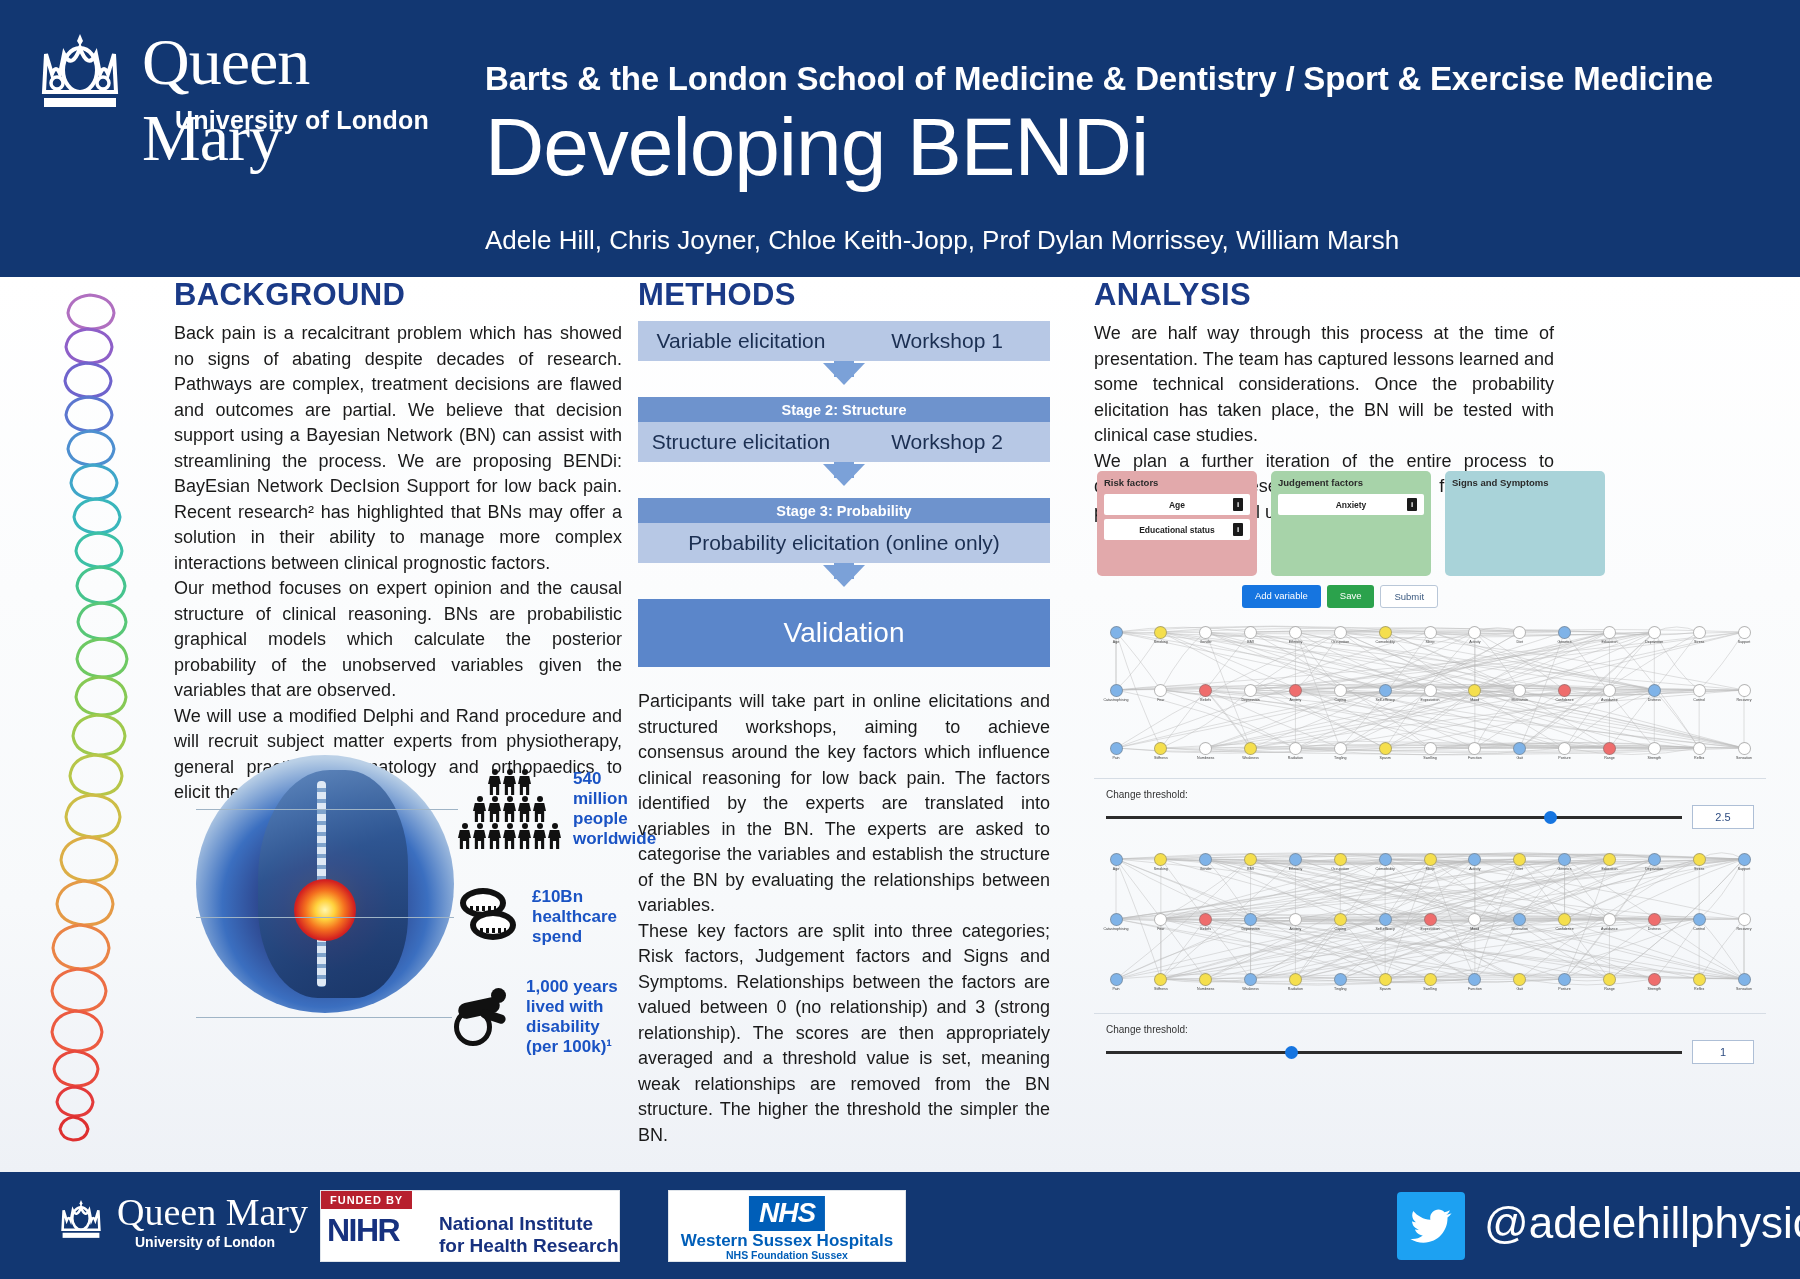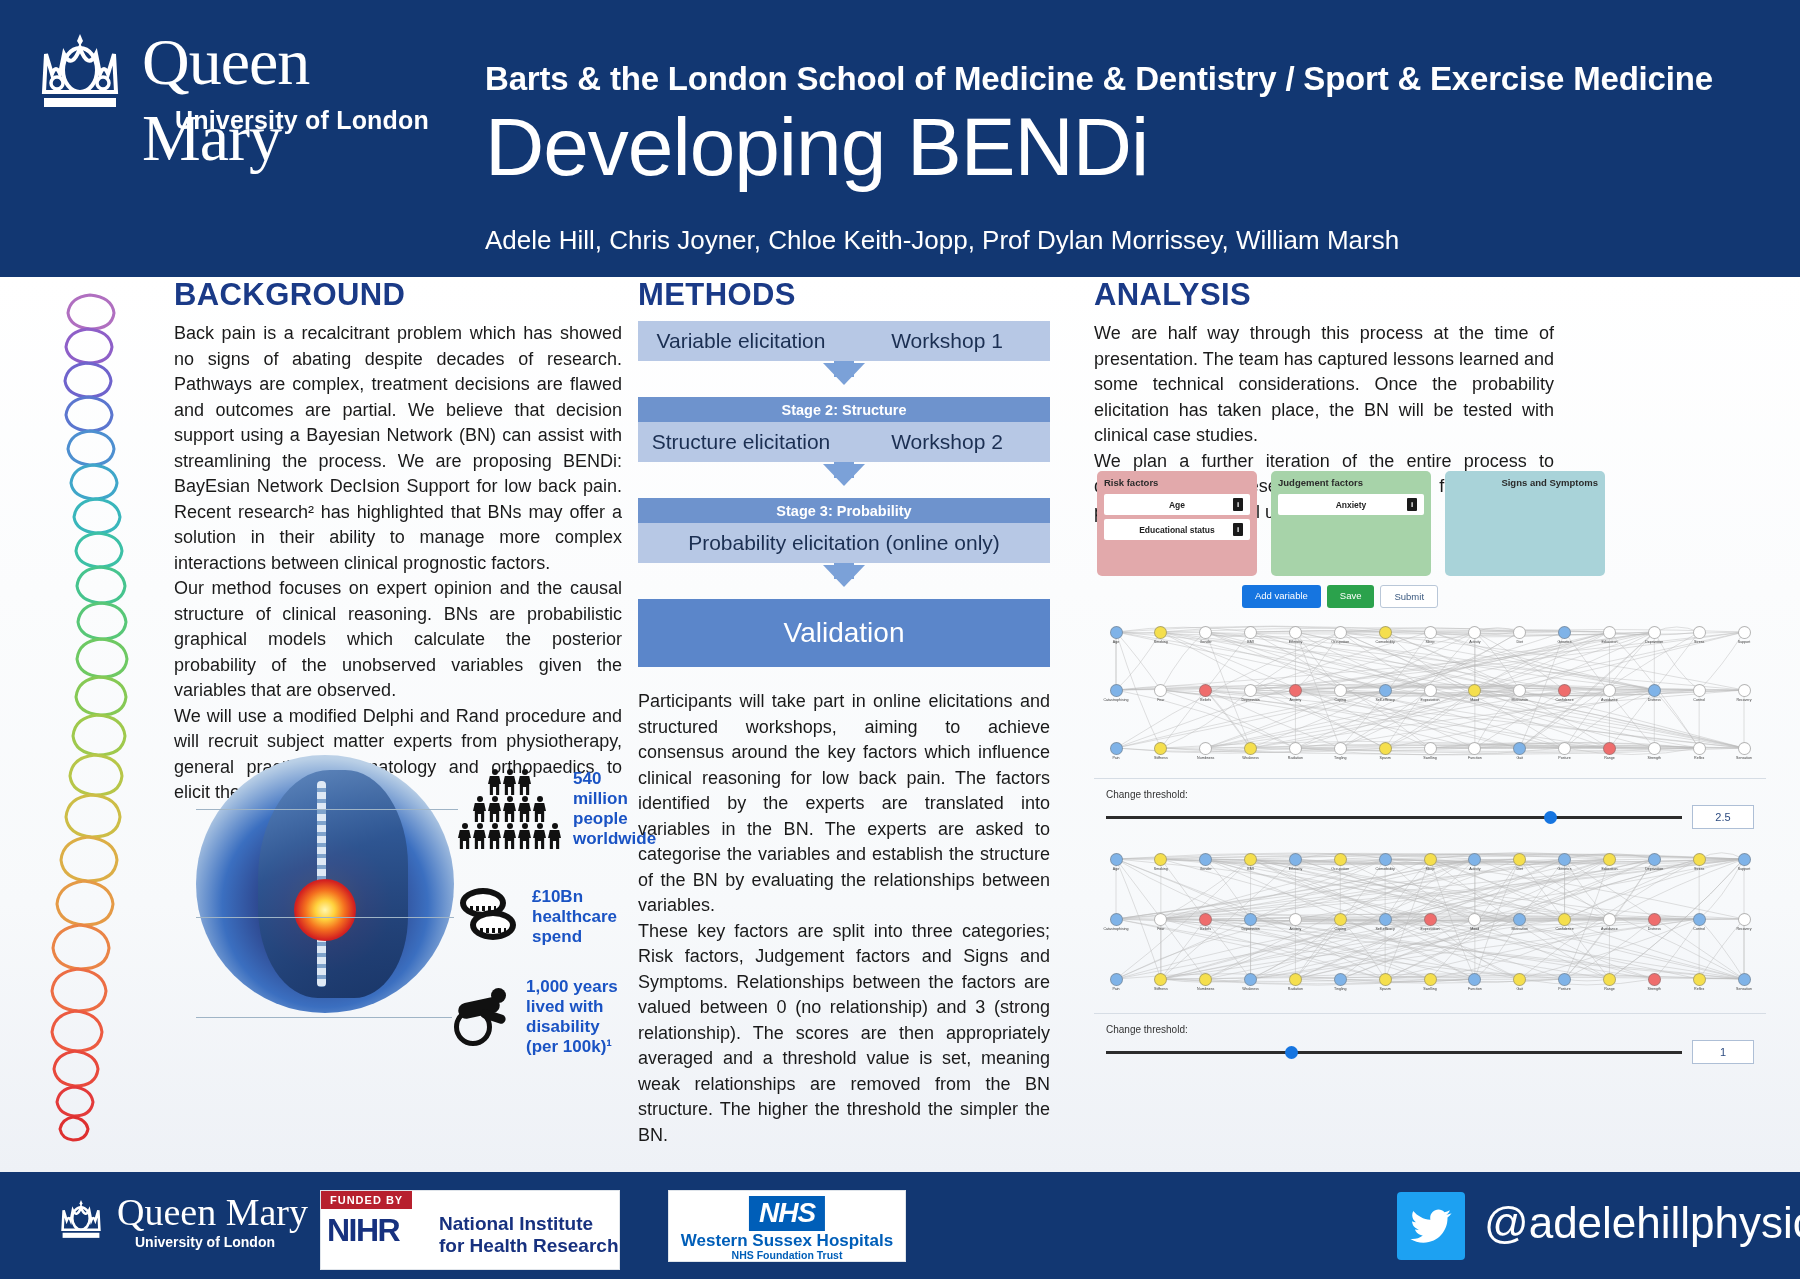--- a/index.html
+++ b/index.html
@@ -165,21 +165,21 @@
   }
   
   .col3 { position: absolute; left: 1094px; top: 0px; width: 460px; }
   .bn-app {
     position: absolute; left: 1094px; top: 194px; width: 672px;
   }
   .cat-row { display: flex; gap: 14px; }
   .cat-panel { width: 160px; height: 105px; border-radius: 5px; padding: 6px 7px; }
   .cat-panel.risk { background: #e2a9ab; }
   .cat-panel.judge { background: #a7d3a9; }
-  .cat-panel.signs { background: #a9d3d9; text-align: right; }
+  .cat-panel.signs { background: #a9d3d9; }
   .cat-title { font-size: 9.5px; font-weight: 600; color: #2b2b2b; margin-bottom: 6px; }
   .var-chip {
     background: #ffffff; border-radius: 2px; height: 21px;
     display: flex; align-items: center; justify-content: center;
     position: relative; margin-bottom: 4px;
     font-size: 8.5px; font-weight: bold; color: #222;
   }
   .info-badge {
     position: absolute; right: 7px; top: 4px;
     width: 10px; height: 13px; background: #1a1a1a; color: #fff;
@@ -229,21 +229,21 @@
     background: #123772;
   }
   .f-qm { position: absolute; left: 55px; top: 22px; width: 290px; height: 62px; }
   .f-crown { position: absolute; left: 0; top: 4px; width: 52px; height: 46px; }
   .f-name {
     position: absolute; left: 62px; top: -4px; font-size: 38px; color: #fff;
     font-family: "Liberation Serif", serif;
   }
   .f-sub { position: absolute; left: 80px; top: 40px; font-size: 14px; color: #fff; font-weight: bold; }
   .nihr-logo {
-    position: absolute; left: 320px; top: 18px; width: 300px; height: 80px;
+    position: absolute; left: 320px; top: 18px; width: 300px; height: 72px;
     background: #ffffff; border: 1px solid #dfe4ea;
   }
   .nihr-funded {
     position: absolute; left: 0; top: 0; background: #b7202e; color: #fff;
     font-size: 11px; font-weight: bold; padding: 3px 9px; letter-spacing: 1px;
   }
   .nihr-big {
     position: absolute; left: 6px; top: 21px; font-size: 32px; font-weight: bold;
     color: #17317f; letter-spacing: -1.5px;
   }
@@ -1103,21 +1103,21 @@
     <div class="nihr-big">NIHR</div>
     <div class="nihr-right">
       <div>National Institute</div>
       <div>for Health Research</div>
     </div>
   </div>
 
   <div class="nhs-logo">
     <div class="nhs-blue">NHS</div>
     <div class="nhs-trust">Western Sussex Hospitals</div>
-    <div class="nhs-trust2">NHS Foundation Trust</div>
+    <div class="nhs-trust2">NHS Foundation Sussex</div>
   </div>
 
   <div class="tw-box">
     <svg viewBox="0 0 68 68" width="68" height="68">
       <path d="M54 21.5c-1.5.7-3.1 1.1-4.8 1.3 1.7-1 3-2.7 3.6-4.6-1.6 1-3.4 1.6-5.3 2-1.5-1.6-3.7-2.6-6-2.6-4.6 0-8.3 3.7-8.3 8.3 0 .6.1 1.3.2 1.9-6.9-.3-13-3.7-17.1-8.7-.7 1.2-1.1 2.7-1.1 4.2 0 2.9 1.5 5.4 3.7 6.9-1.4 0-2.7-.4-3.8-1v.1c0 4 2.9 7.4 6.7 8.1-.7.2-1.4.3-2.2.3-.5 0-1.1 0-1.6-.1 1.1 3.3 4.1 5.7 7.8 5.8-2.9 2.2-6.5 3.6-10.4 3.6-.7 0-1.3 0-2-.1 3.7 2.4 8.2 3.8 13 3.8 15.6 0 24.1-12.9 24.1-24.1v-1.1c1.7-1.2 3.1-2.7 4.2-4.4z" fill="#fff"></path>
     </svg>
   </div>
   <div class="tw-handle">@adelehillphysio</div>
 </div>
 

